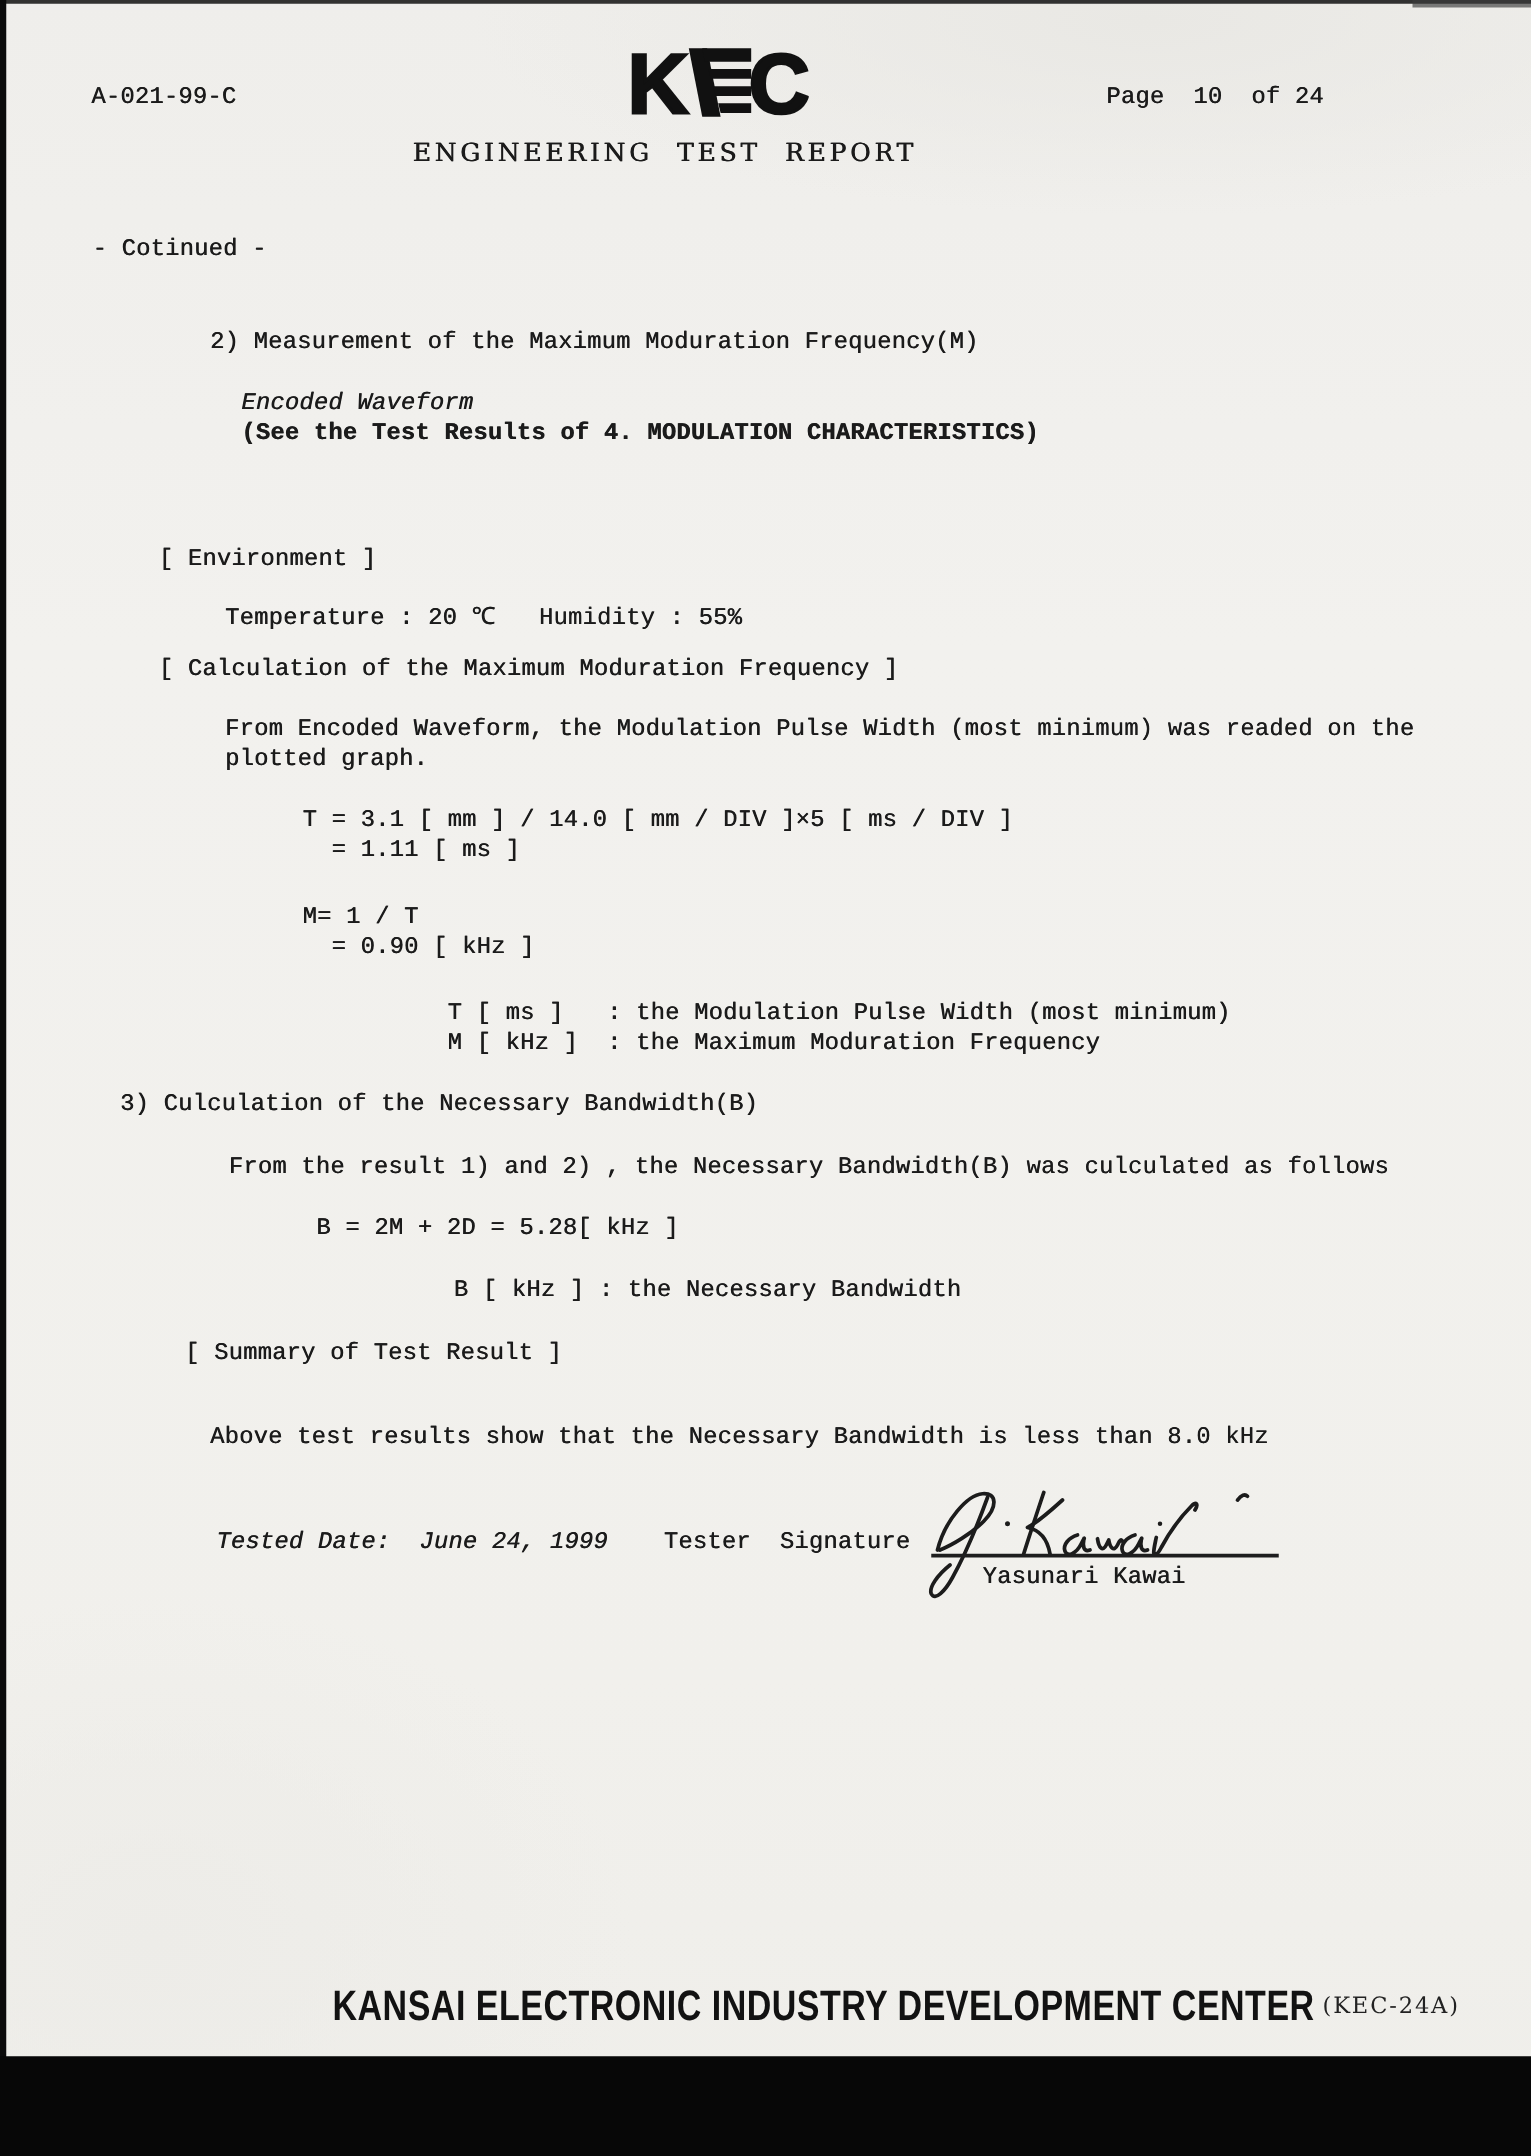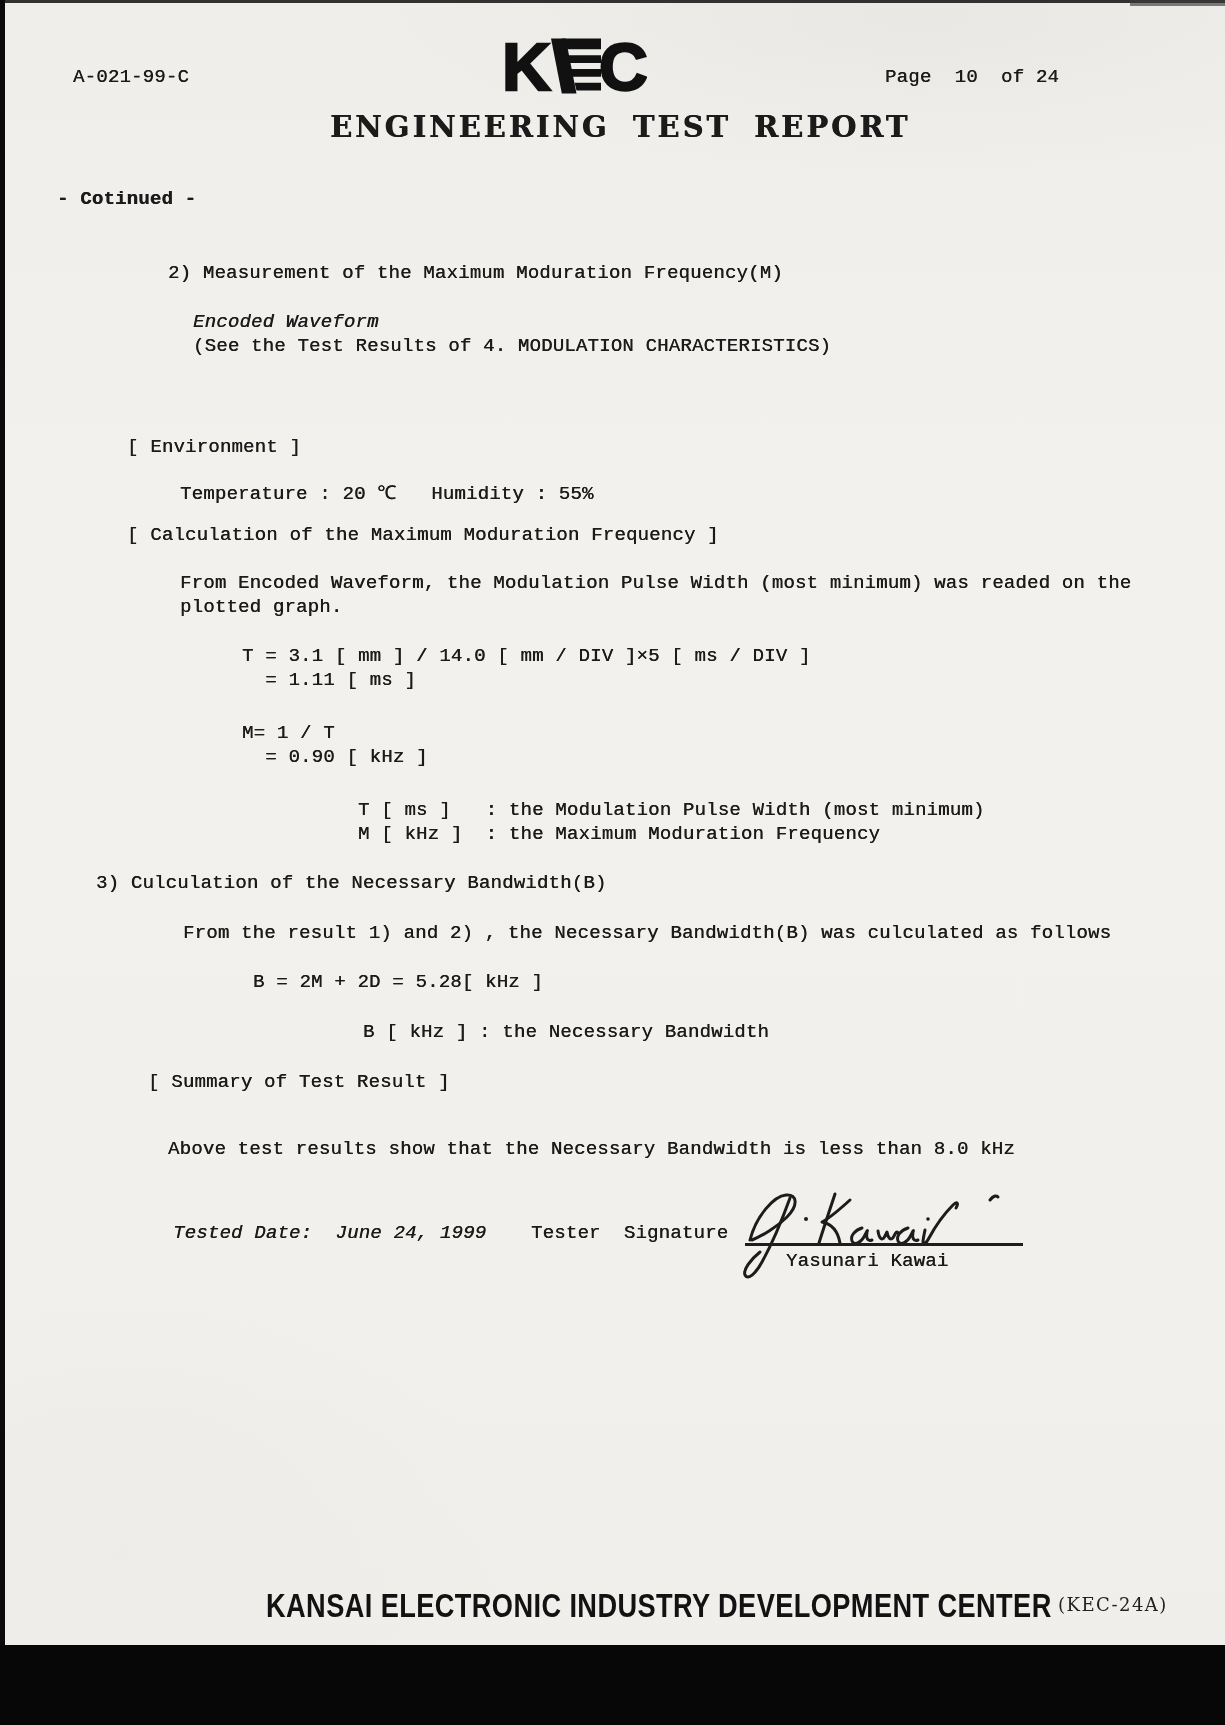--- a/index.html
+++ b/index.html
@@ -23,22 +23,22 @@
   .line{
     position:absolute;
     white-space:pre;
     font-size:19px;
     letter-spacing:.2px;
     text-shadow:.35px 0 0 currentColor;
   }
   .doc-title{
     position:absolute;
     font-family:"DejaVu Serif",serif;
-    font-weight:bold;
-    font-size:29px;
+    font-weight:normal;
+    font-size:20px;
     letter-spacing:3px;
     word-spacing:10px;
     white-space:pre;
     text-shadow:.5px 0 0 currentColor;
   }
   .logo-wrap{position:absolute;left:505px;top:34px;width:142px;height:64px;}
   .sig-underline{position:absolute;left:745px;top:1243px;width:278px;height:2.5px;background:#1e1e1e;}
   .sig-svg{position:absolute;left:738px;top:1188px;width:290px;height:100px;}
   .footer-name{
     position:absolute;left:266px;top:1586px;
@@ -82,25 +82,25 @@
         <polygon points="71,49 98,49 98,57 73,57" stroke-width="0"></polygon>
         <text x="96" y="57" font-family="Liberation Sans, sans-serif" font-weight="bold" font-size="69" stroke-width="2.5">C</text>
       </g>
     </svg>
   </div>
 
   <div class="line" style="left:885px;top:66px;">Page  10  of 24</div>
 
   <div class="doc-title" style="left:330px;top:110px;">ENGINEERING TEST REPORT</div>
 
-  <div class="line" style="left:57px;top:188px;font-weight:bold;">- Cotinued -</div>
+  <div class="line" style="left:74px;top:188px;">- Cotinued -</div>
 
   <div class="line" style="left:128px;top:262px;margin-left:40px;">2) Measurement of the Maximum Moduration Frequency(M)</div>
   <div class="line" style="left:193px;top:311px;font-style:italic;">Encoded Waveform</div>
-  <div class="line" style="left:193px;top:335px;">(See the Test Results of 4. MODULATION CHARACTERISTICS)</div>
+  <div class="line" style="left:193px;top:335px;font-weight:bold;">(See the Test Results of 4. MODULATION CHARACTERISTICS)</div>
 
   <div class="line" style="left:127px;top:436px;">[ Environment ]</div>
   <div class="line" style="left:180px;top:479px;">Temperature : 20 ℃   Humidity : 55%</div>
 
   <div class="line" style="left:127px;top:524px;">[ Calculation of the Maximum Moduration Frequency ]</div>
   <div class="line" style="left:180px;top:572px;">From Encoded Waveform, the Modulation Pulse Width (most minimum) was readed on the</div>
   <div class="line" style="left:180px;top:596px;">plotted graph.</div>
 
   <div class="line" style="left:242px;top:645px;">T = 3.1 [ mm ] / 14.0 [ mm / DIV ]×5 [ ms / DIV ]</div>
   <div class="line" style="left:242px;top:669px;">  = 1.11 [ ms ]</div>

